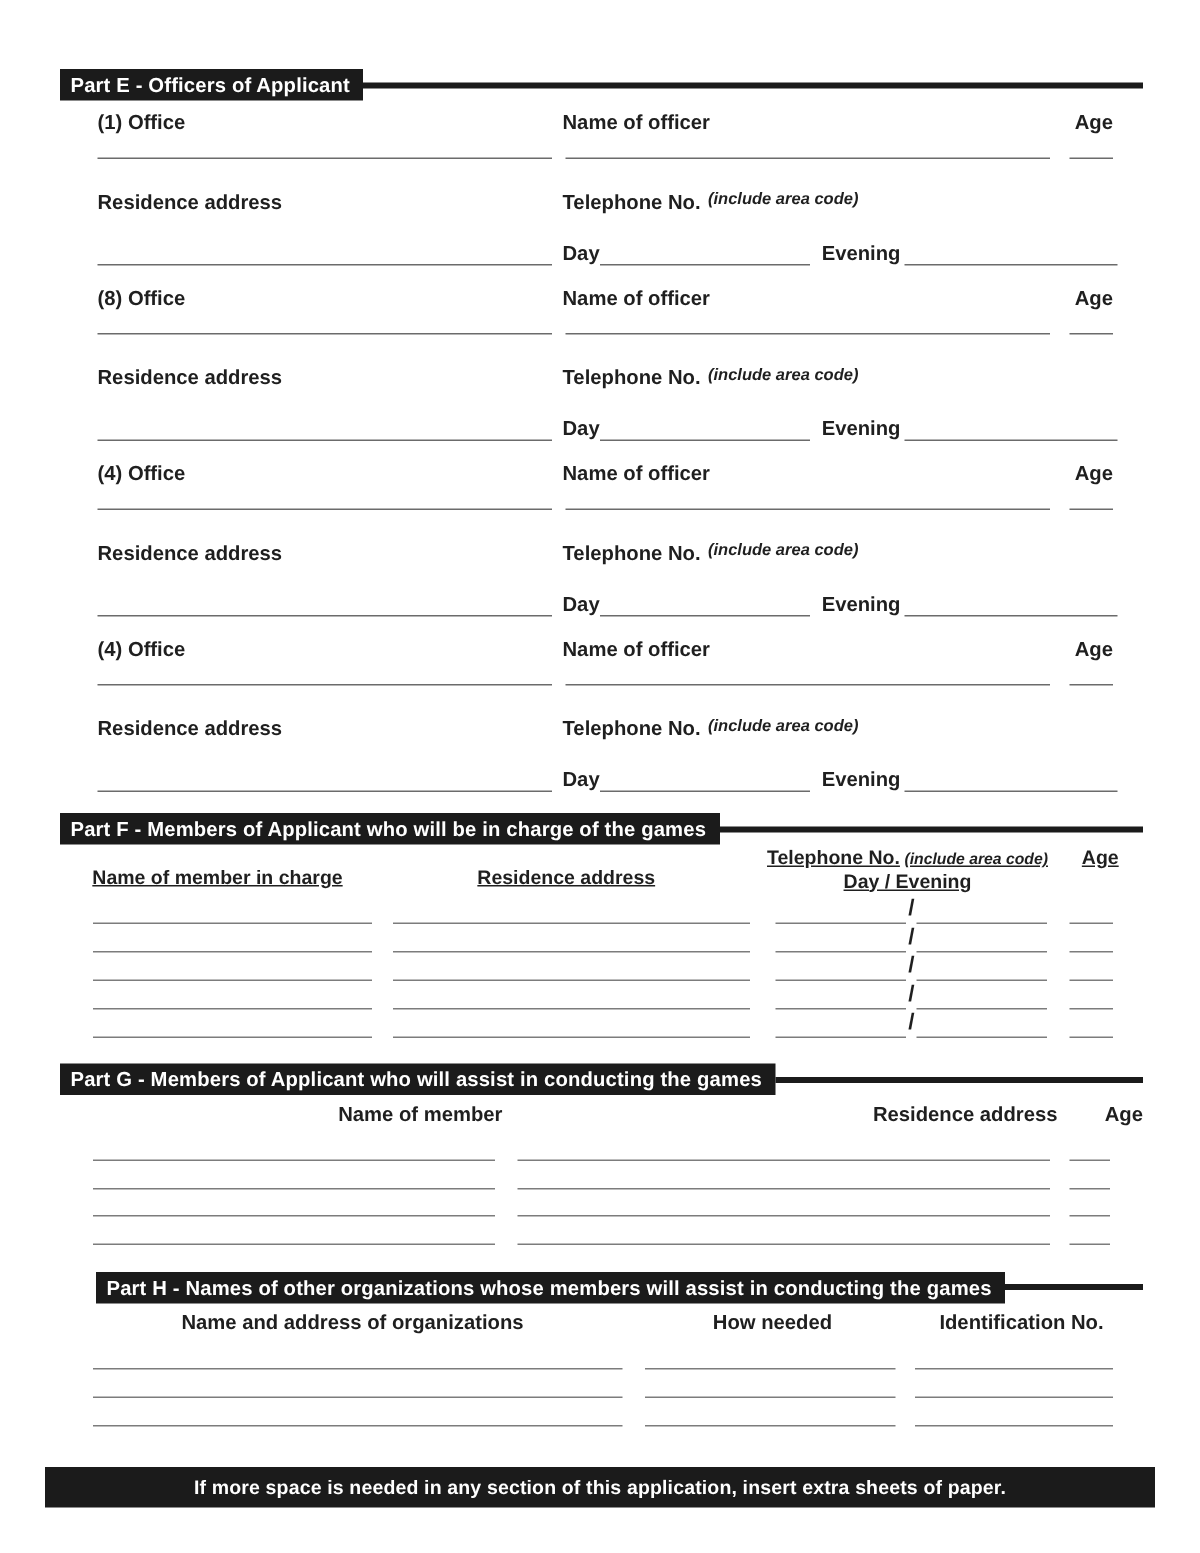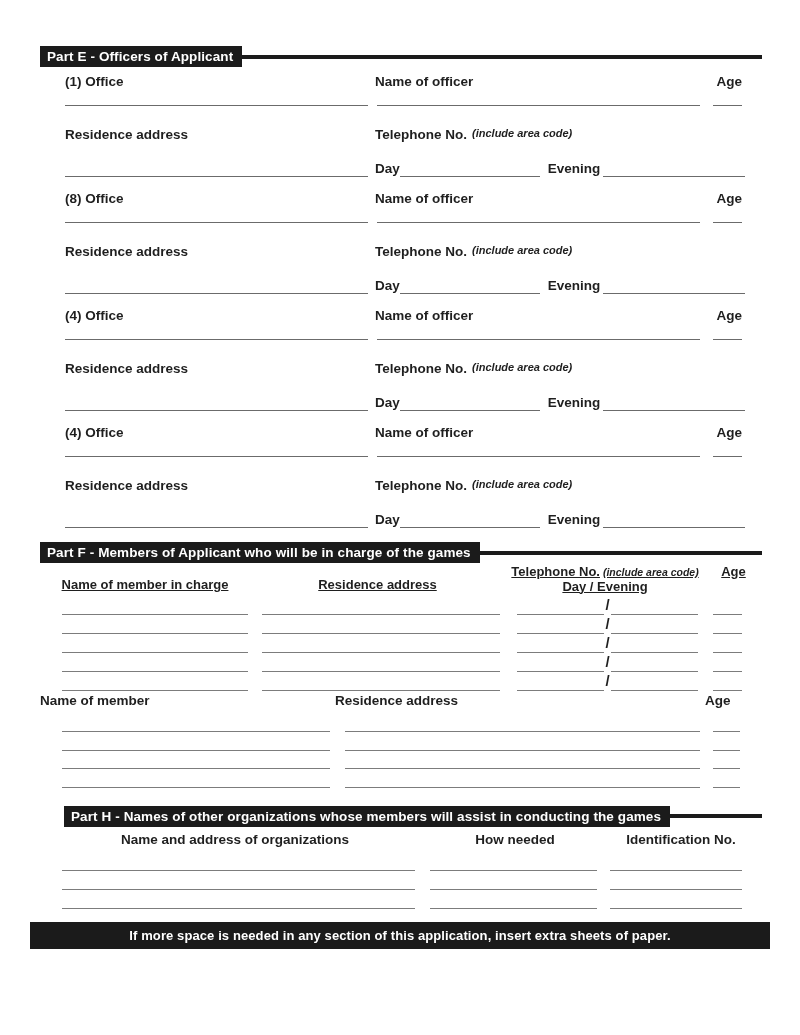--- a/index.html
+++ b/index.html
@@ -57,21 +57,21 @@
   .f-row .c2 .fill { margin-left:12px; margin-right:5px; }
   .f-row .c3 { display:flex; }
   .f-row .c3 .fill { flex:1; }
   .f-row .c3 .fill:first-child { margin-left:12px; }
   .f-row .c3 .fill:last-child { margin-right:7px; }
   .f-row .slash { font-size:15px; font-weight:bold; line-height:19px; padding:0 1px; }
   .f-row .c4 .fill { margin-left:8px; margin-right:20px; }
 
   
   .g-cols { margin-top:5px; display:grid; grid-template-columns:295px 370px 1fr; height:16px; }
-  .g-cols .ch { text-align:left; font-weight:bold; font-size:13.5px; }
+  .g-cols .ch { text-align:right; font-weight:bold; font-size:13.5px; }
   .g-rows { margin-top:6px; }
   .g-row { display:grid; grid-template-columns:295px 370px 1fr; height:16px; margin-bottom:2.5px; }
   .g-row .c1 .fill { margin-left:22px; margin-right:5px; }
   .g-row .c2 .fill { margin-left:10px; margin-right:5px; }
   .g-row .c3 .fill { margin-left:8px; margin-right:22px; }
 
   
   .h-cols { margin-top:5px; display:grid; grid-template-columns:390px 170px 1fr; height:16px; }
   .h-cols .ch { text-align:center; font-weight:bold; font-size:13.5px; }
   .h-rows { margin-top:6px; }
@@ -79,21 +79,21 @@
   .h-row .c1 .fill { margin-left:22px; margin-right:15px; }
   .h-row .c2 .fill { margin-right:3px; }
   .h-row .c3 .fill { margin-left:10px; margin-right:20px; }
 
   .mt8 { margin-top:8px; }
   .mt20 { margin-top:20px; }
   .mt19 { margin-top:19px;margin-left:24px; }
 
   
   .footer-bar {
-    position:absolute; left:30px; right:30px; top:922px; height:27px;
+    position:absolute; left:30px; right:30px; top:978px; height:27px;
     background:#1b1b1b; color:#ffffff; font-weight:bold; font-size:13px;
     text-align:center; line-height:27px; letter-spacing:0.1px;
   }
 </style>
 </head>
 <body>
 
 <div class="page">
   <div class="content">
 
@@ -346,20 +346,24 @@
               <div class="fill"></div>
             </div>
           <div class="c4">
               <div class="fill"></div>
             </div>
         </div>
       </div>
     </div>
 
     <div class="part-g">
+      <div class="sec-header mt20">
+        <div class="sec-box">Part G - Members of Applicant who will assist in conducting the games</div>
+        <div class="sec-rule"></div>
+      </div>
       <div class="g-cols">
         <div class="ch">Name of member</div>
         <div class="ch">Residence address</div>
         <div class="ch">Age</div>
       </div>
       <div class="g-rows">
         <div class="g-row">
           <div class="c1">
               <div class="fill"></div>
             </div>

